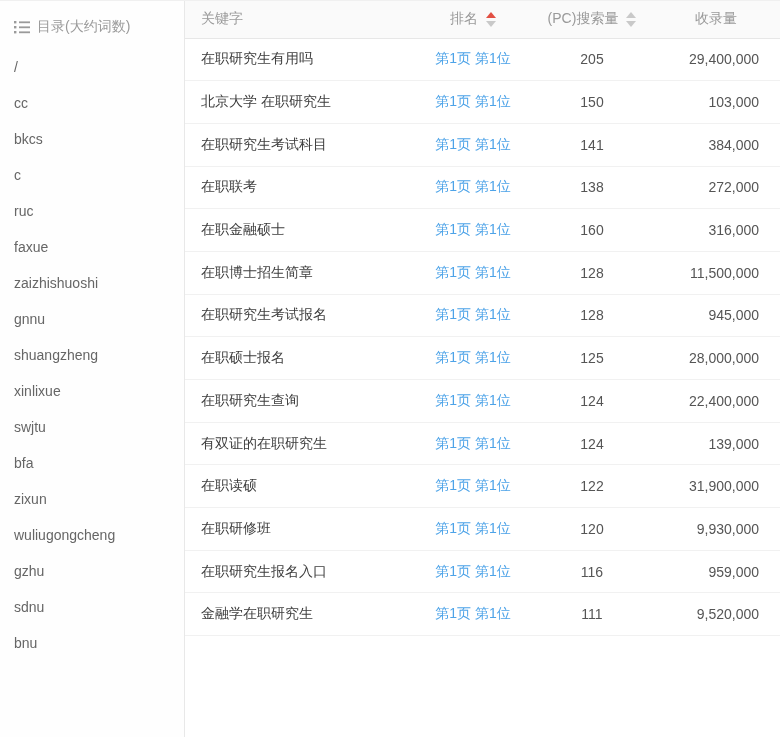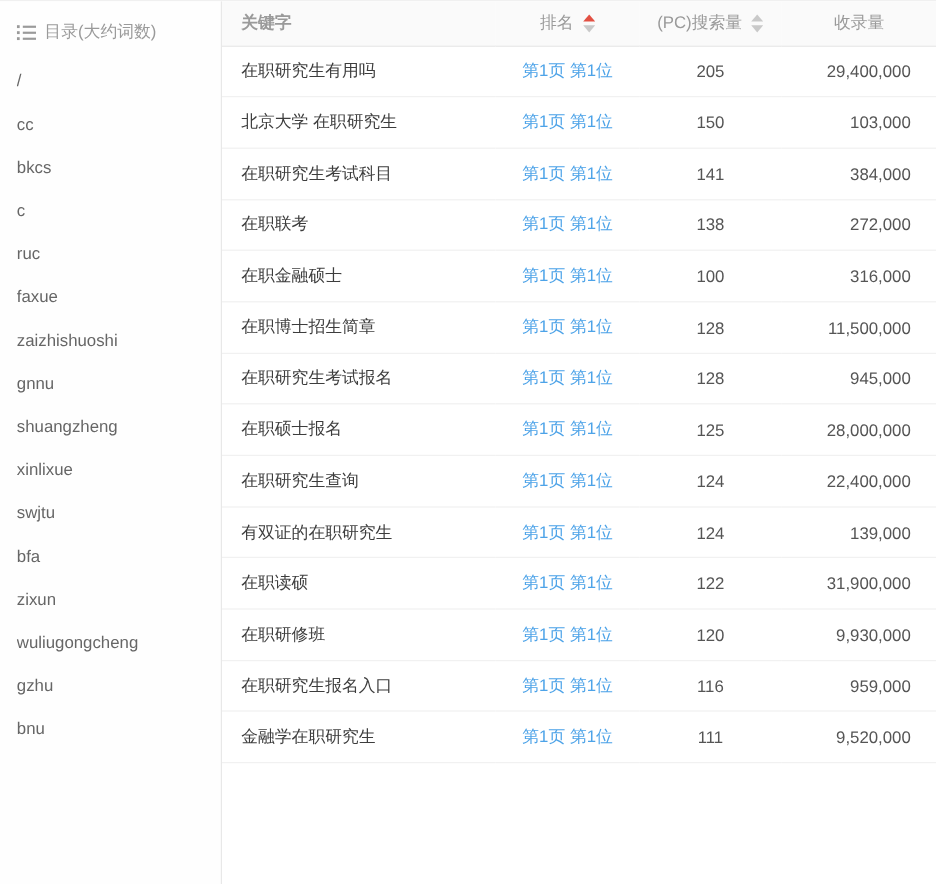--- a/index.html
+++ b/index.html
@@ -56,21 +56,21 @@
 
   thead th {
     height: 37px;
     background: #fafafa;
     border-bottom: 1px solid #e7e7e7;
     color: #9a9a9a;
     font-weight: normal;
     font-size: 14px;
     vertical-align: middle;
   }
-  th.th-keyword { text-align: left; padding-left: 16px; font-weight: bold; }
+  th.th-keyword { text-align: left; padding-left: 16px; }
   th.th-rank, th.th-pc, th.th-index { text-align: center; }
 
   tbody td {
     height: 42.7px;
     border-bottom: 1px solid #f1f1f1;
     vertical-align: middle;
     background: #fff;
   }
   td.td-keyword { text-align: left; padding-left: 16px; color: #3d3d3d; }
   td.td-rank    { text-align: center; }
@@ -148,20 +148,21 @@
 
       <li>bfa</li>
 
       <li>zixun</li>
 
       <li>wuliugongcheng</li>
 
 
       <li>gzhu</li>
 
+      <li>sdnu</li>
 
       <li>bnu</li>
 
   </ul>
 </aside>
 
 <main class="table-wrap">
   <table>
     <colgroup>
       <col class="c-keyword">
@@ -225,21 +226,21 @@
           <td class="td-pc">138</td>
           <td class="td-index">272,000</td>
         </tr>
 
 
         <tr>
           <td class="td-keyword">在职金融硕士</td>
           <td class="td-rank">
             <a class="rank-link">第1页 第1位</a>
           </td>
-          <td class="td-pc">100</td>
+          <td class="td-pc">160</td>
           <td class="td-index">316,000</td>
         </tr>
 
         <tr>
           <td class="td-keyword">在职博士招生简章</td>
           <td class="td-rank">
             <a class="rank-link">第1页 第1位</a>
           </td>
           <td class="td-pc">128</td>
           <td class="td-index">11,500,000</td>

